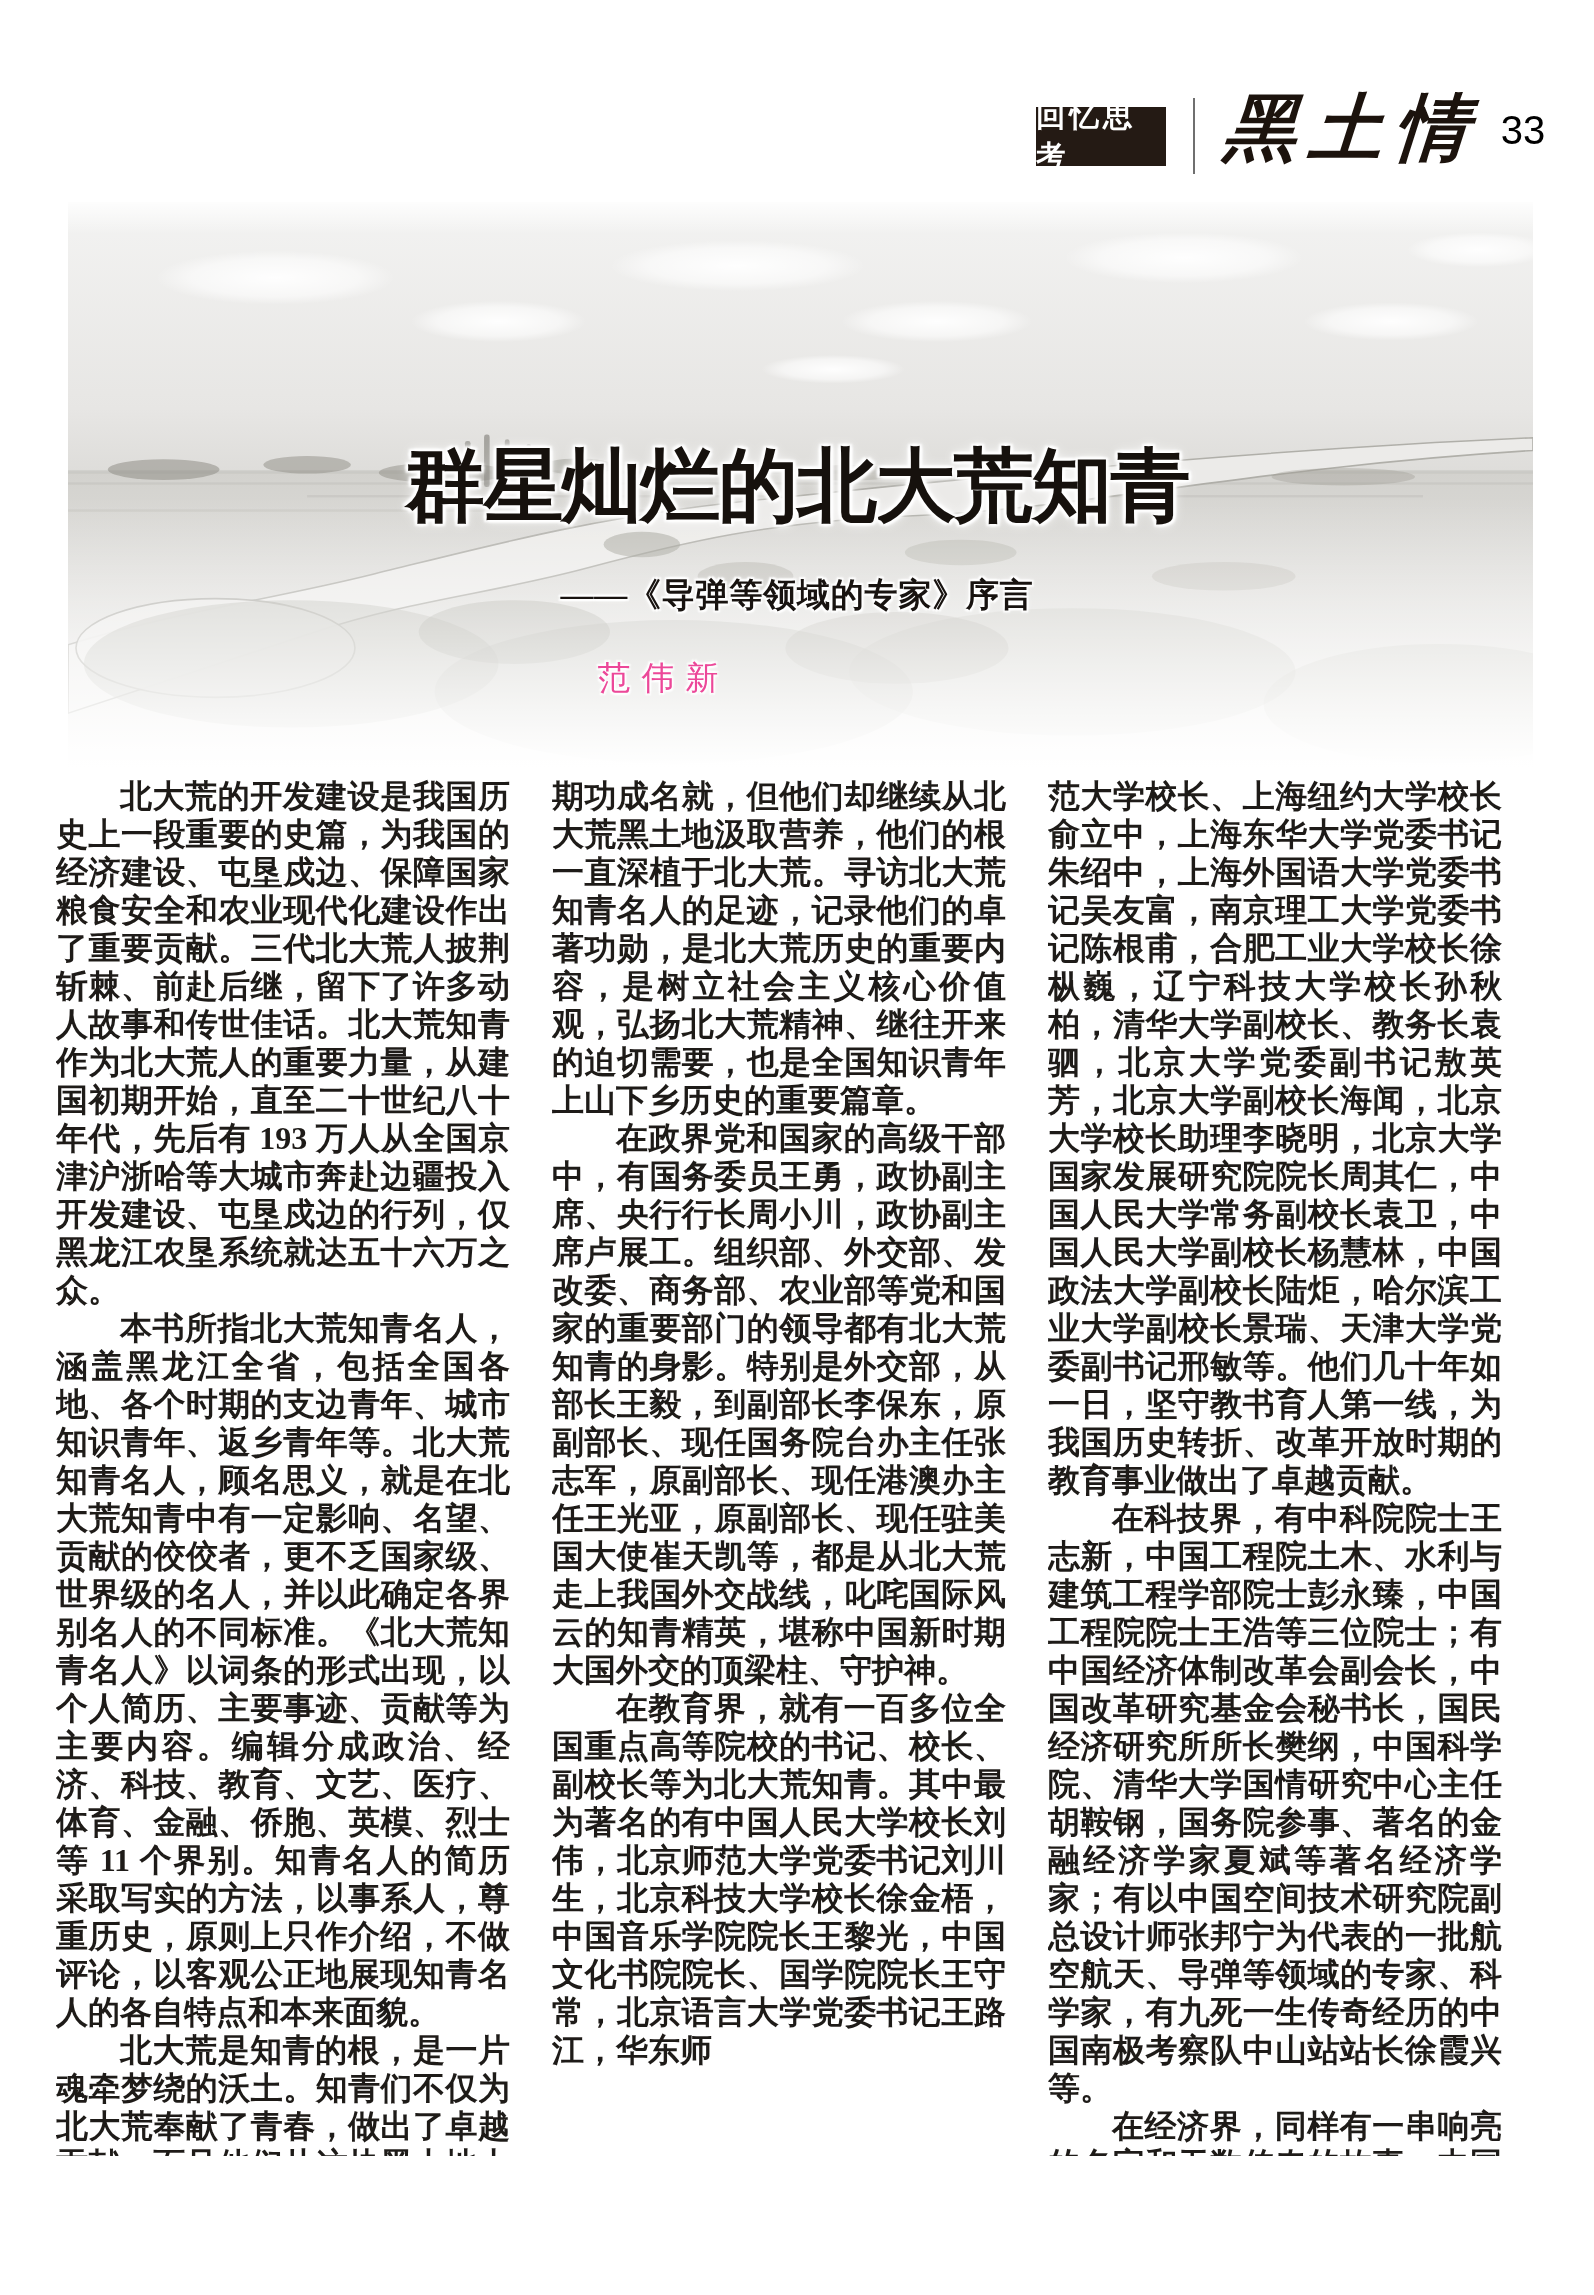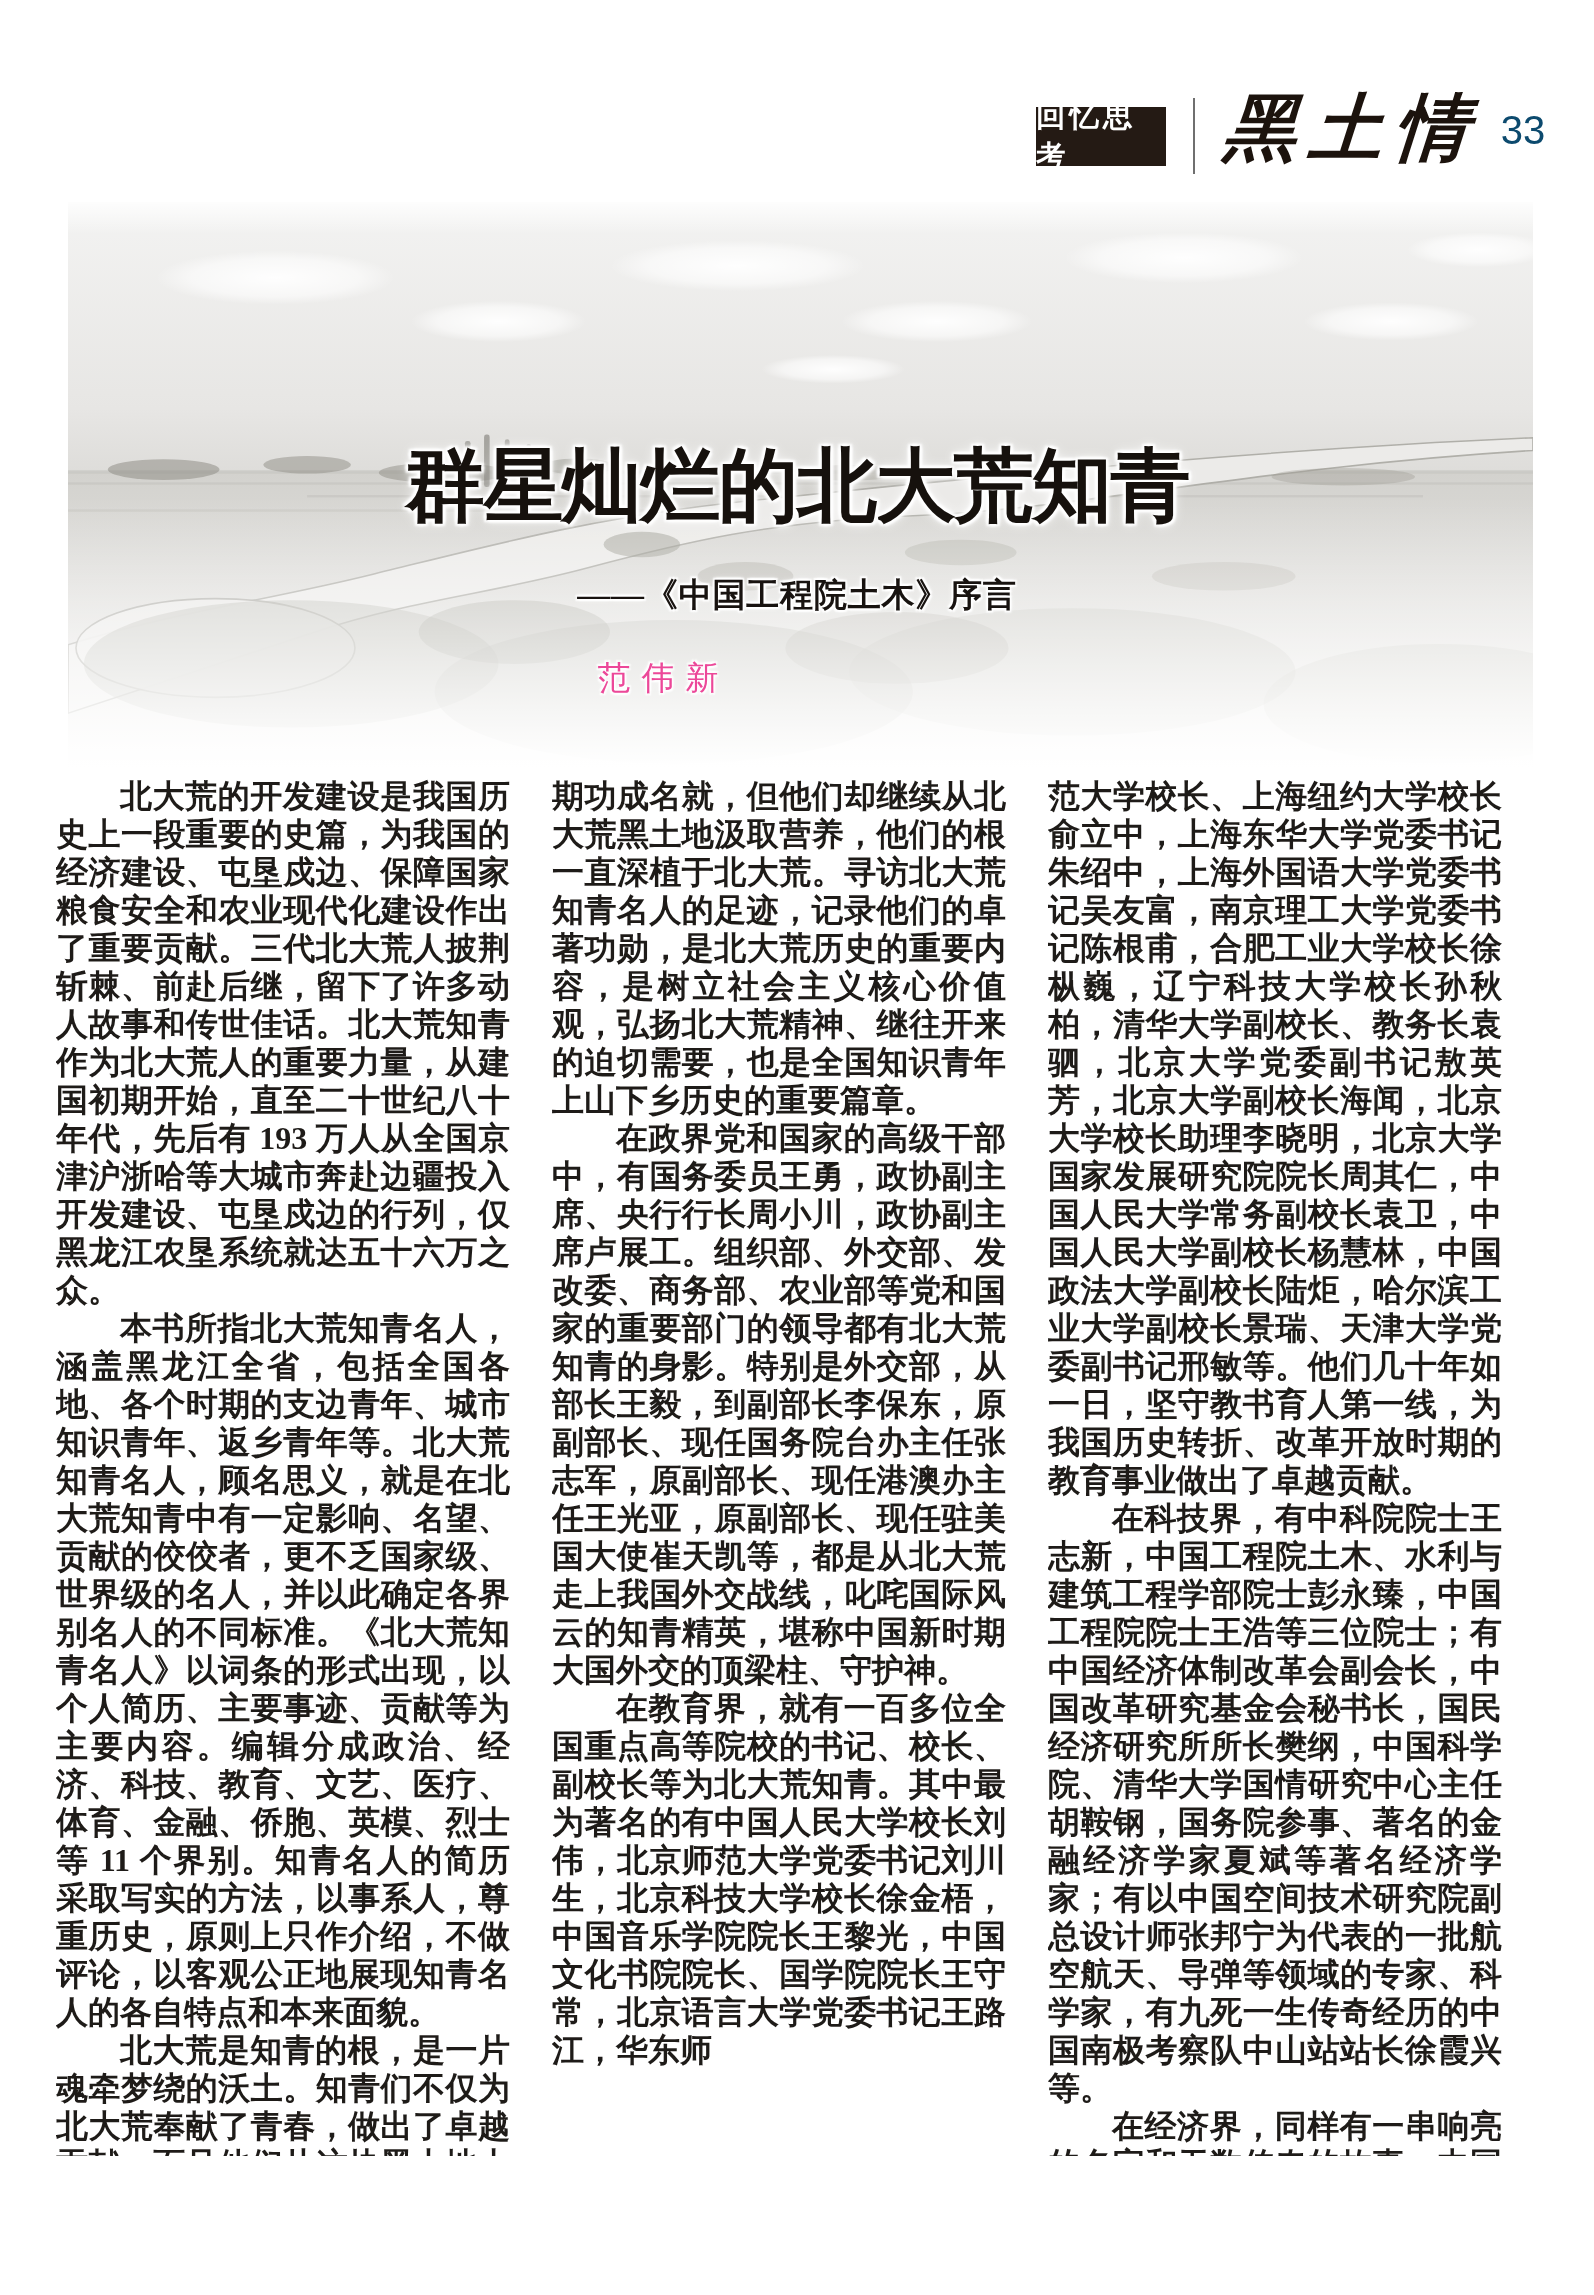--- a/index.html
+++ b/index.html
@@ -24,21 +24,21 @@
   .magazine-title{
     position:absolute;left:1221px;top:49px;width:263px;height:104px;
     font-size:73px;font-weight:bold;font-style:italic;letter-spacing:12.8px;
     color:#1c130d;transform:skewX(-4deg);
     font-family:"Liberation Serif","DejaVu Serif",serif;
     display:flex;align-items:center;justify-content:center;white-space:nowrap;
   }
   .page-number{
     position:absolute;left:1487px;top:80px;width:72px;
     font-family:"Liberation Sans","DejaVu Sans",sans-serif;
-    font-size:40px;color:#0c4a6e;text-align:center;
+    font-size:40px;color:#000000;text-align:center;
   }
 
   
   .photo{
     position:absolute;left:68px;top:174px;width:1465px;height:567px;
   }
   .photo svg{display:block;width:100%;height:100%;}
 
   
   .title-block{position:absolute;left:0;top:0;width:1594px;text-align:center;z-index:5;}
@@ -165,21 +165,21 @@
       <ellipse cx="560" cy="540" rx="120" ry="40" fill="#a0a096" opacity="0.4"></ellipse>
       <ellipse cx="1040" cy="560" rx="140" ry="45" fill="#a8a79d" opacity="0.35"></ellipse>
 
       <rect x="0" y="0" width="1838" height="40" fill="url(#fadeTop)"></rect>
       <rect x="0" y="370" width="1838" height="342" fill="url(#fadeBottom)"></rect>
     </svg>
   </div>
 
   <div class="title-block">
     <h1 class="article-title">群星灿烂的北大荒知青</h1>
-    <div class="article-subtitle">——《中国工程院土木》序言</div>
+    <div class="article-subtitle">——《导弹等领域的专家》序言</div>
     <div class="article-author">范伟新</div>
   </div>
 
   <main class="columns">
     <section class="col">
         <p class="indent">北大荒的开发建设是我国历史上一段重要的史篇，为我国的经济建设、屯垦戍边、保障国家粮食安全和农业现代化建设作出了重要贡献。三代北大荒人披荆斩棘、前赴后继，留下了许多动人故事和传世佳话。北大荒知青作为北大荒人的重要力量，从建国初期开始，直至二十世纪八十年代，先后有 193 万人从全国京津沪浙哈等大城市奔赴边疆投入开发建设、屯垦戍边的行列，仅黑龙江农垦系统就达五十六万之众。</p>
         <p class="indent">本书所指北大荒知青名人，涵盖黑龙江全省，包括全国各地、各个时期的支边青年、城市知识青年、返乡青年等。北大荒知青名人，顾名思义，就是在北大荒知青中有一定影响、名望、贡献的佼佼者，更不乏国家级、世界级的名人，并以此确定各界别名人的不同标准。《北大荒知青名人》以词条的形式出现，以个人简历、主要事迹、贡献等为主要内容。编辑分成政治、经济、科技、教育、文艺、医疗、体育、金融、侨胞、英模、烈士等 11 个界别。知青名人的简历采取写实的方法，以事系人，尊重历史，原则上只作介绍，不做评论，以客观公正地展现知青名人的各自特点和本来面貌。</p>
         <p class="indent">北大荒是知青的根，是一片魂牵梦绕的沃土。知青们不仅为北大荒奉献了青春，做出了卓越贡献，而且他们从这块黑土地上汲取营养，茁壮成长。他们在北大荒生活的日子里，以及大多数知青返城后的“后知青时代”里，涌现出一大批成绩卓著、国之栋梁的各路英才。许多知青名人虽然在其后</p>
       </section>
     <section class="col">

